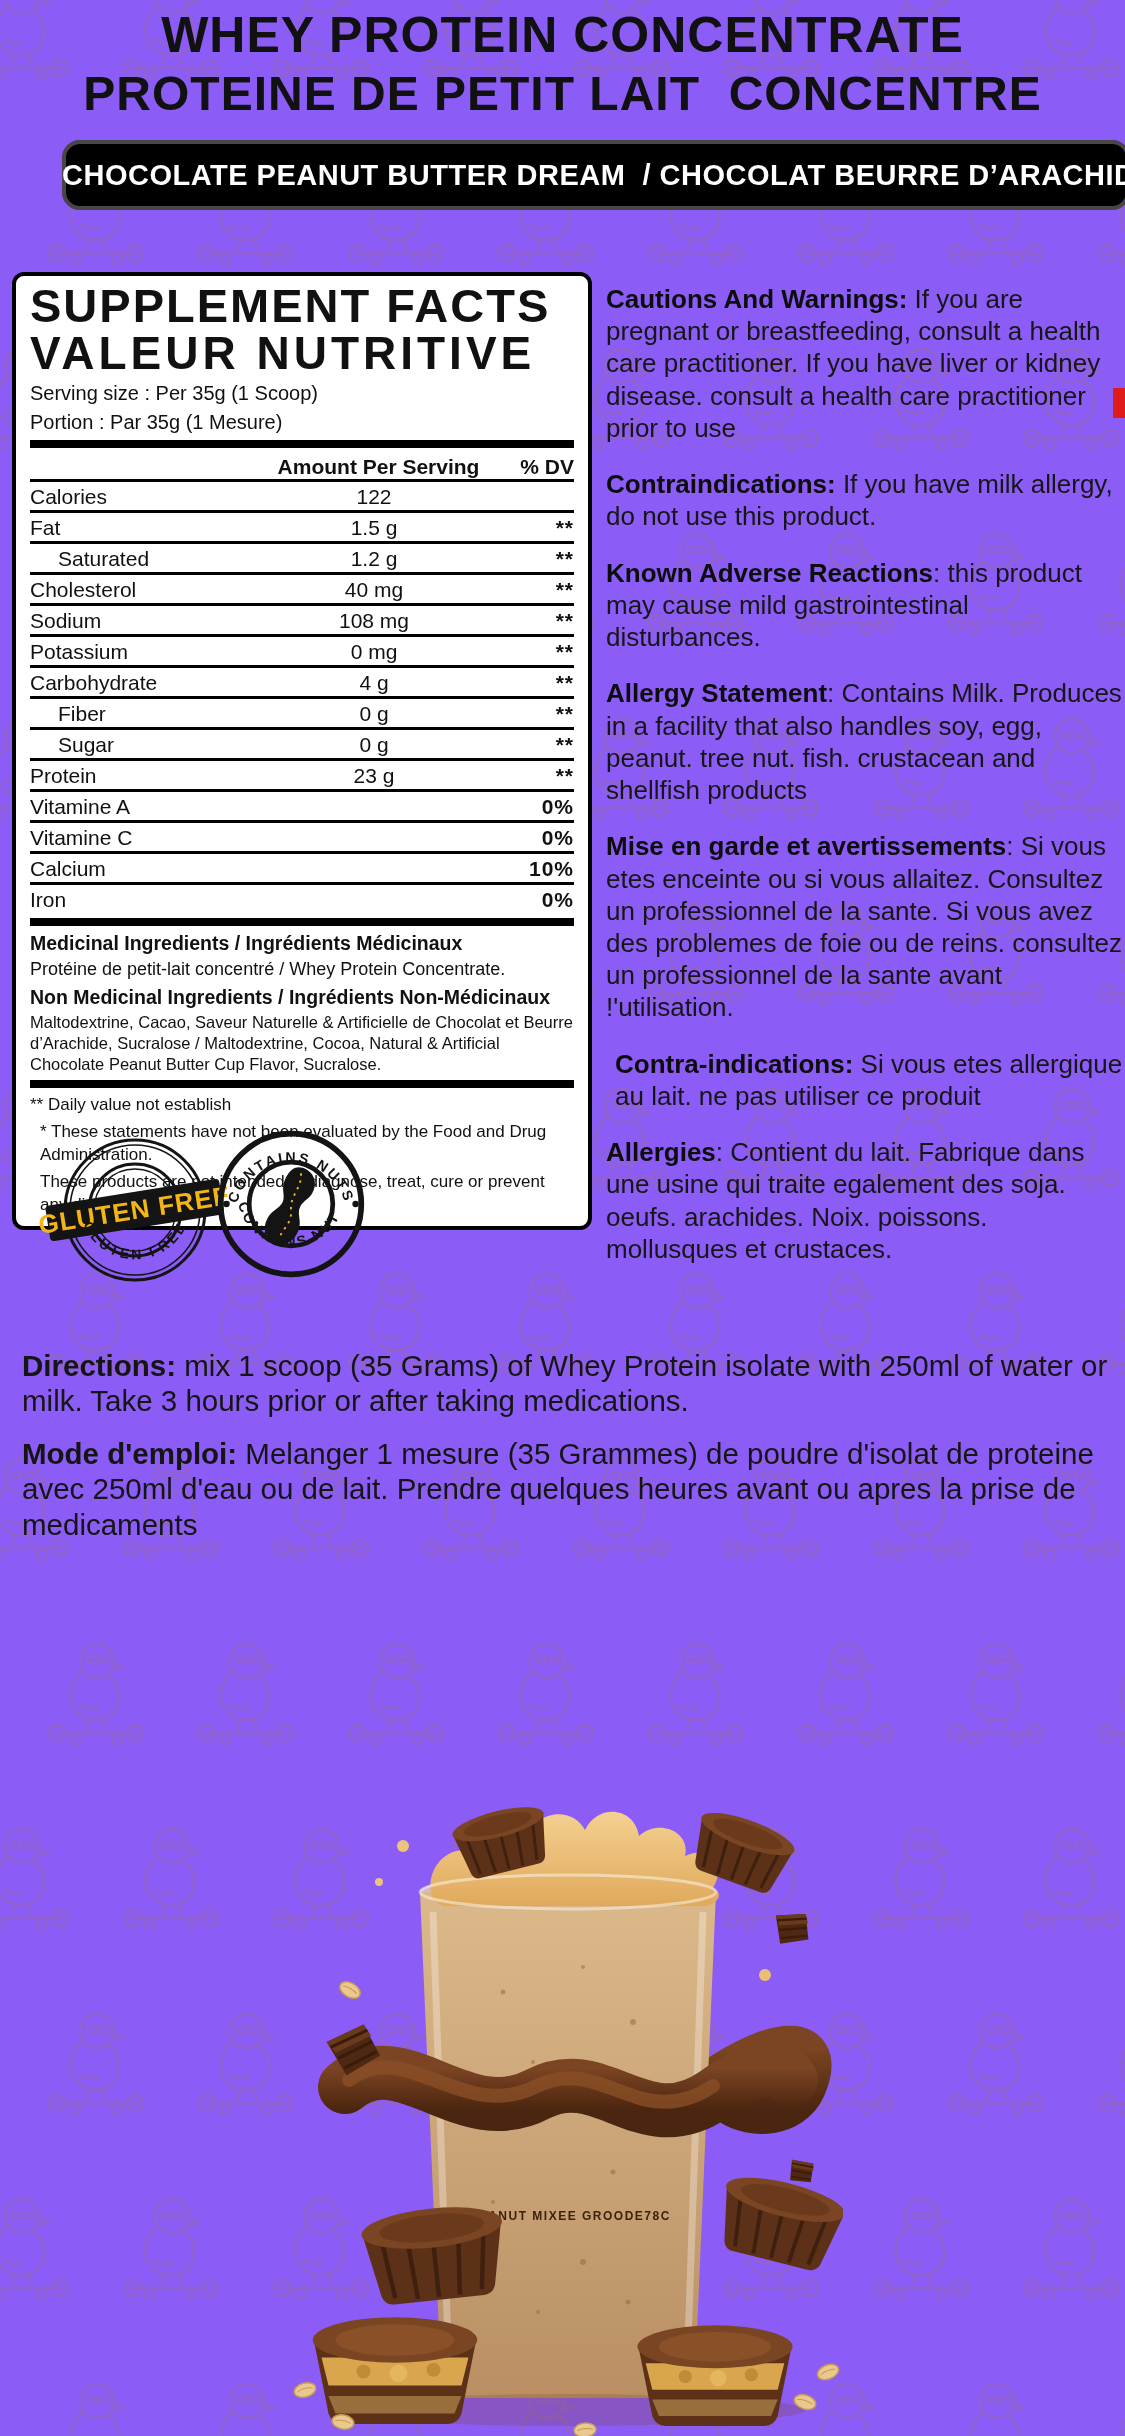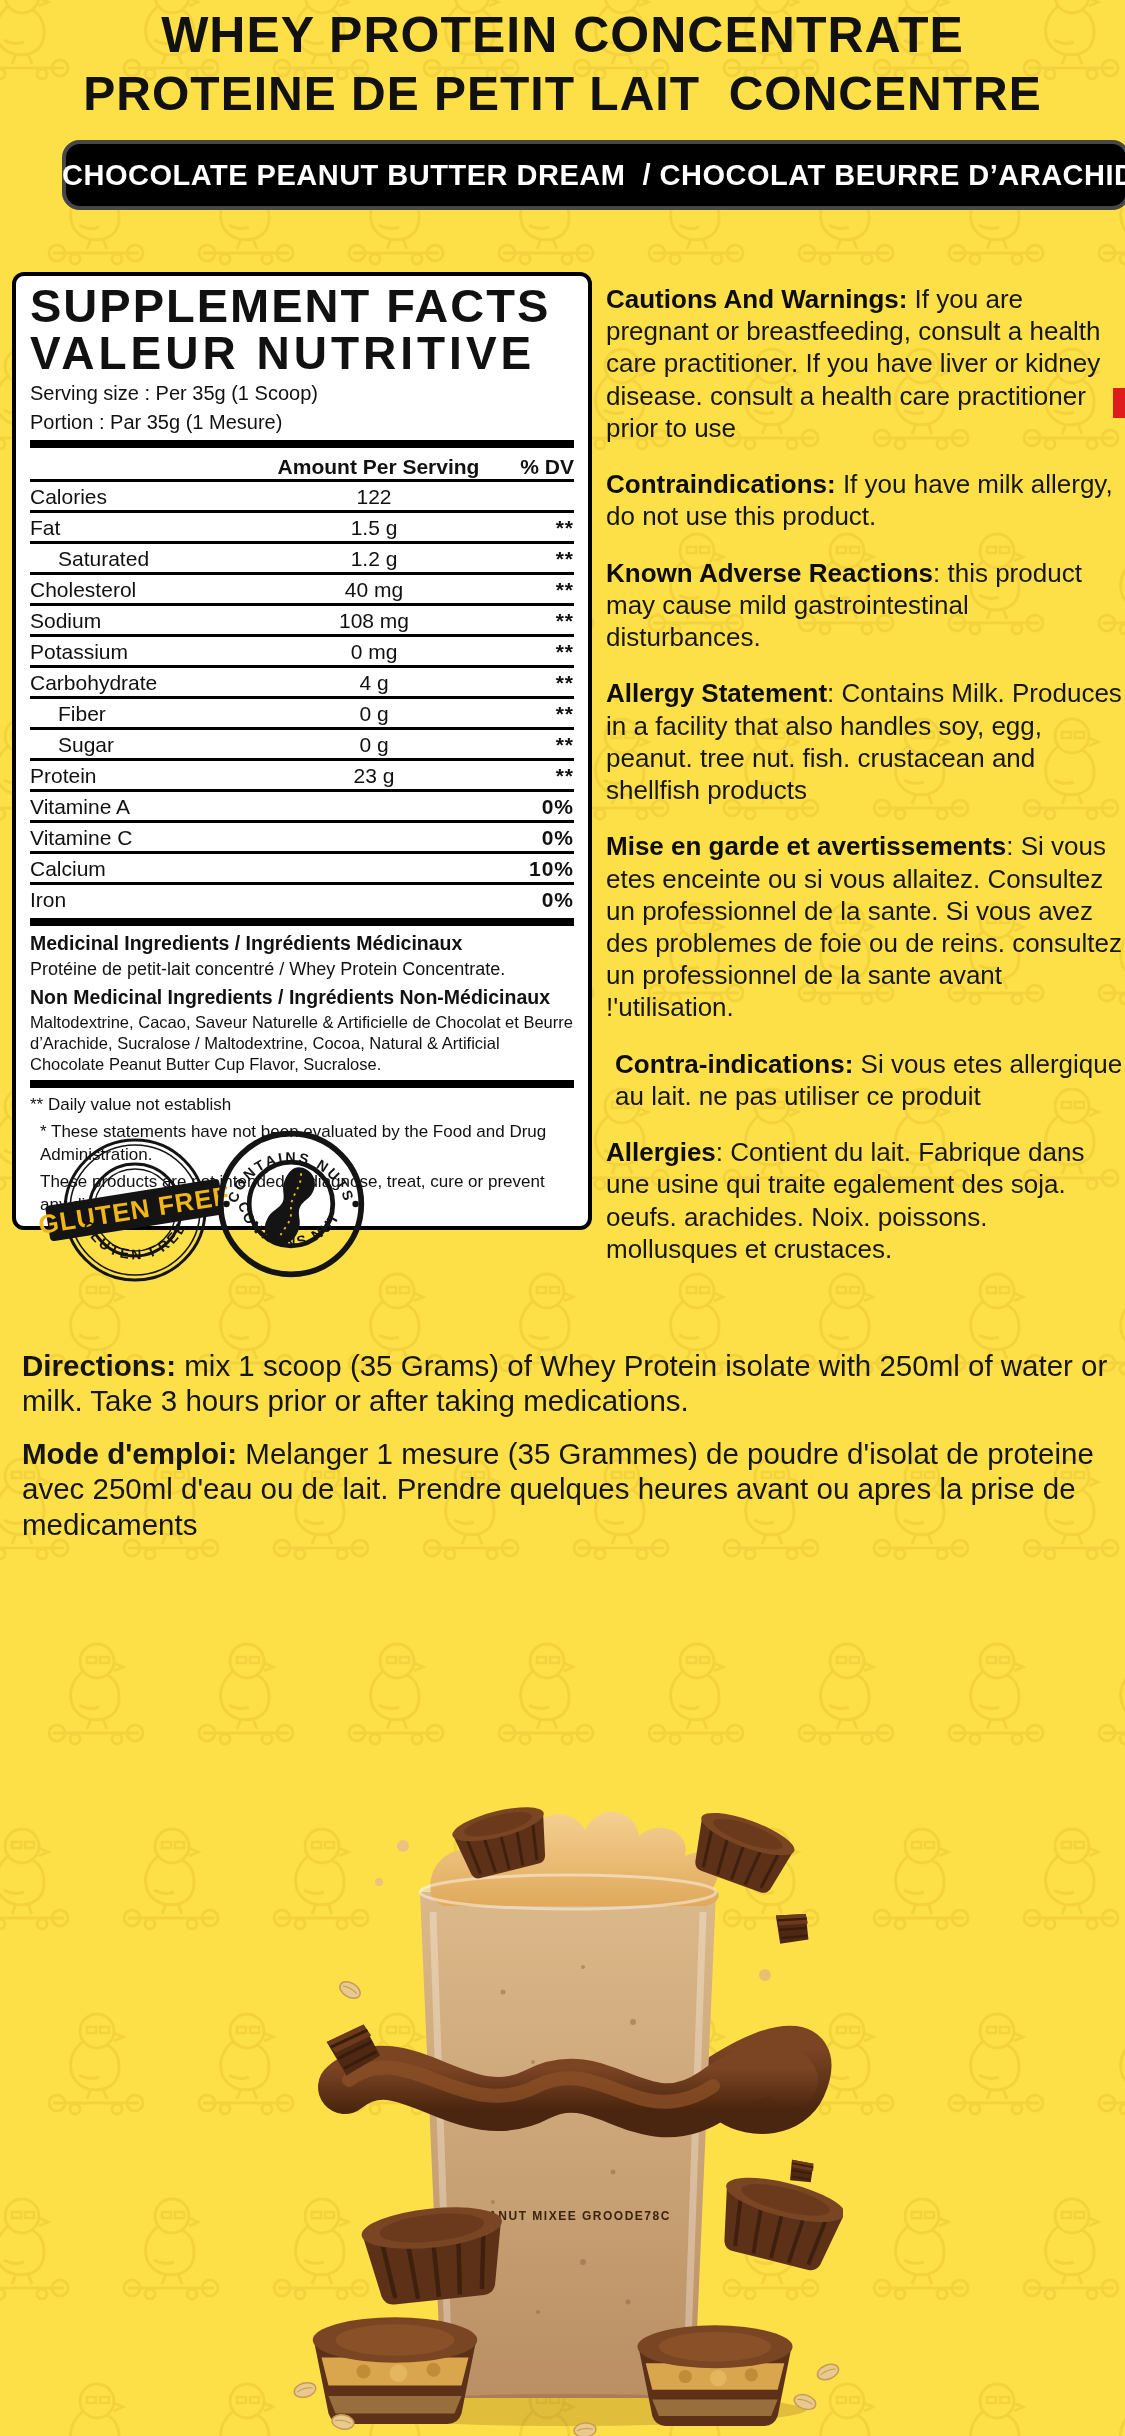--- a/index.html
+++ b/index.html
@@ -1,18 +1,18 @@
 <!DOCTYPE html>
 <html><head>
 <meta charset="utf-8">
 <style>
   html,body{margin:0;padding:0;}
   #page{
     position:relative; width:1125px; height:2436px; overflow:hidden;
-    background:#fde047;
+    background:#8b5cf6;
     font-family:"Liberation Sans", sans-serif; color:#111;
   }
   
   #wm-svg{position:absolute;left:0;top:0;width:1125px;height:2436px;z-index:0;}
   #wm-svg use{opacity:.14;}
   
   .title{
     position:absolute;left:0;width:1125px;text-align:center;z-index:2;
     font-weight:700;letter-spacing:1px;white-space:pre-wrap;
   }

